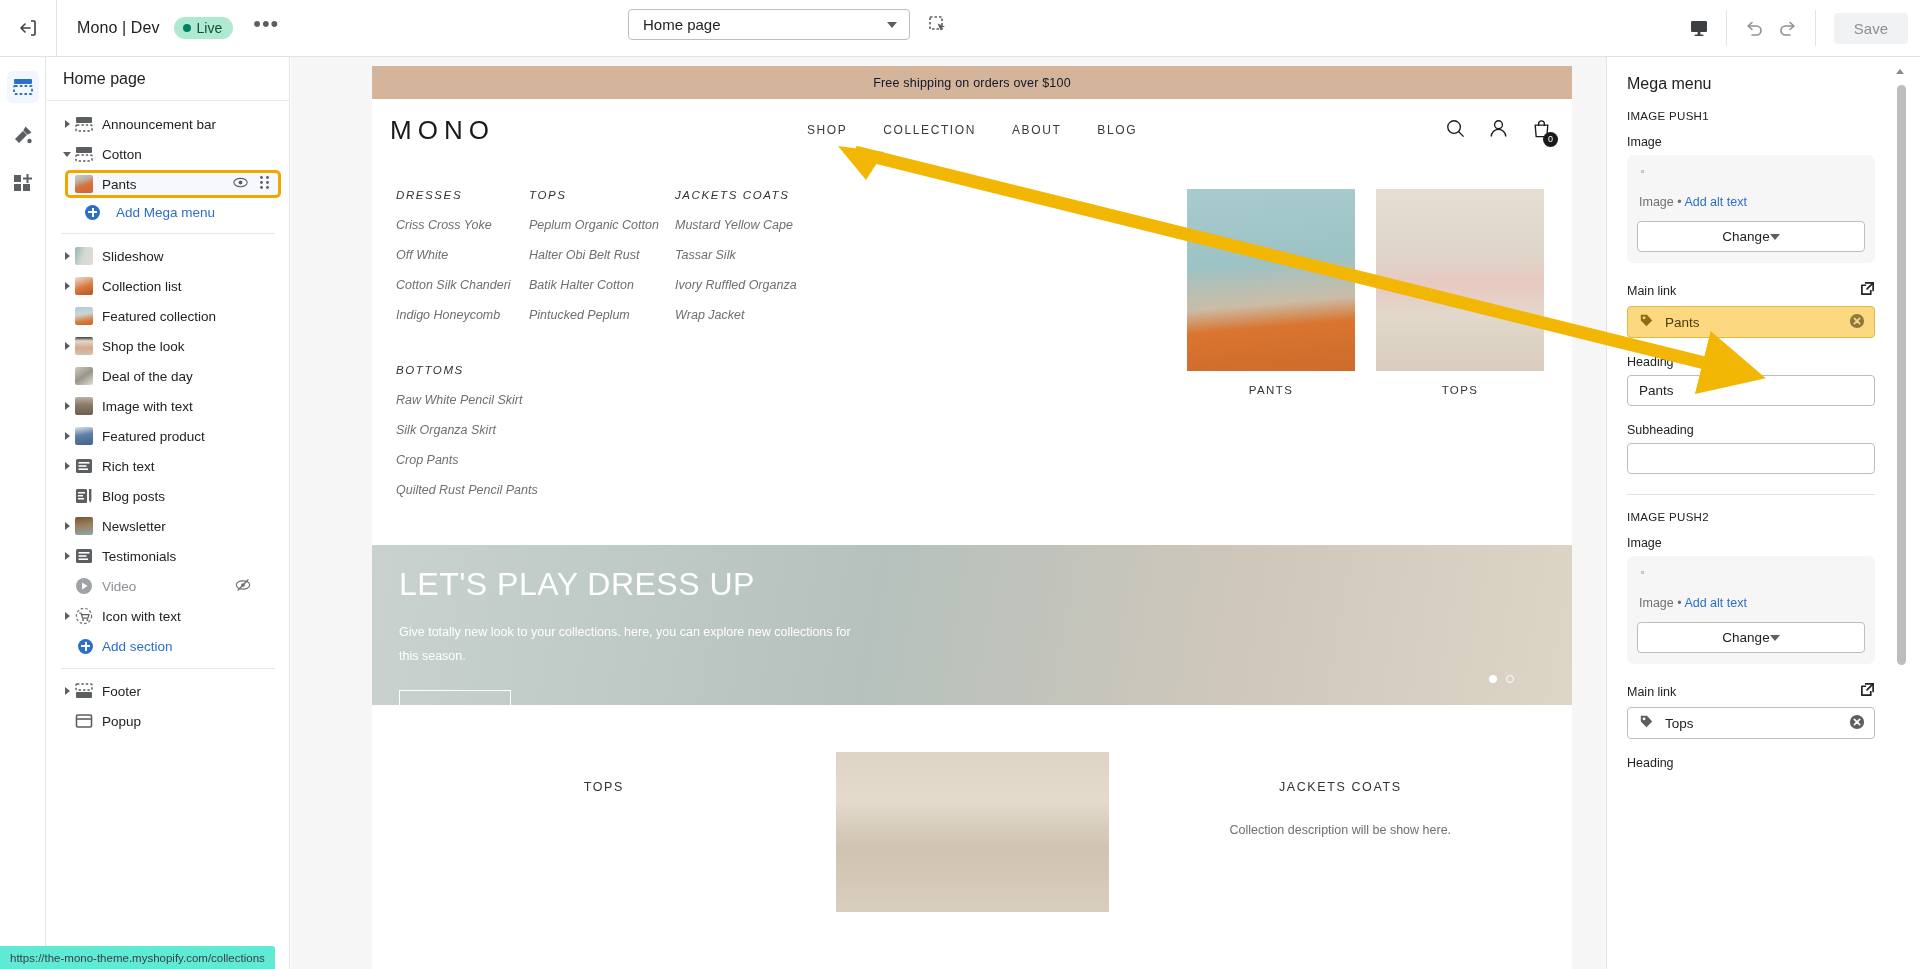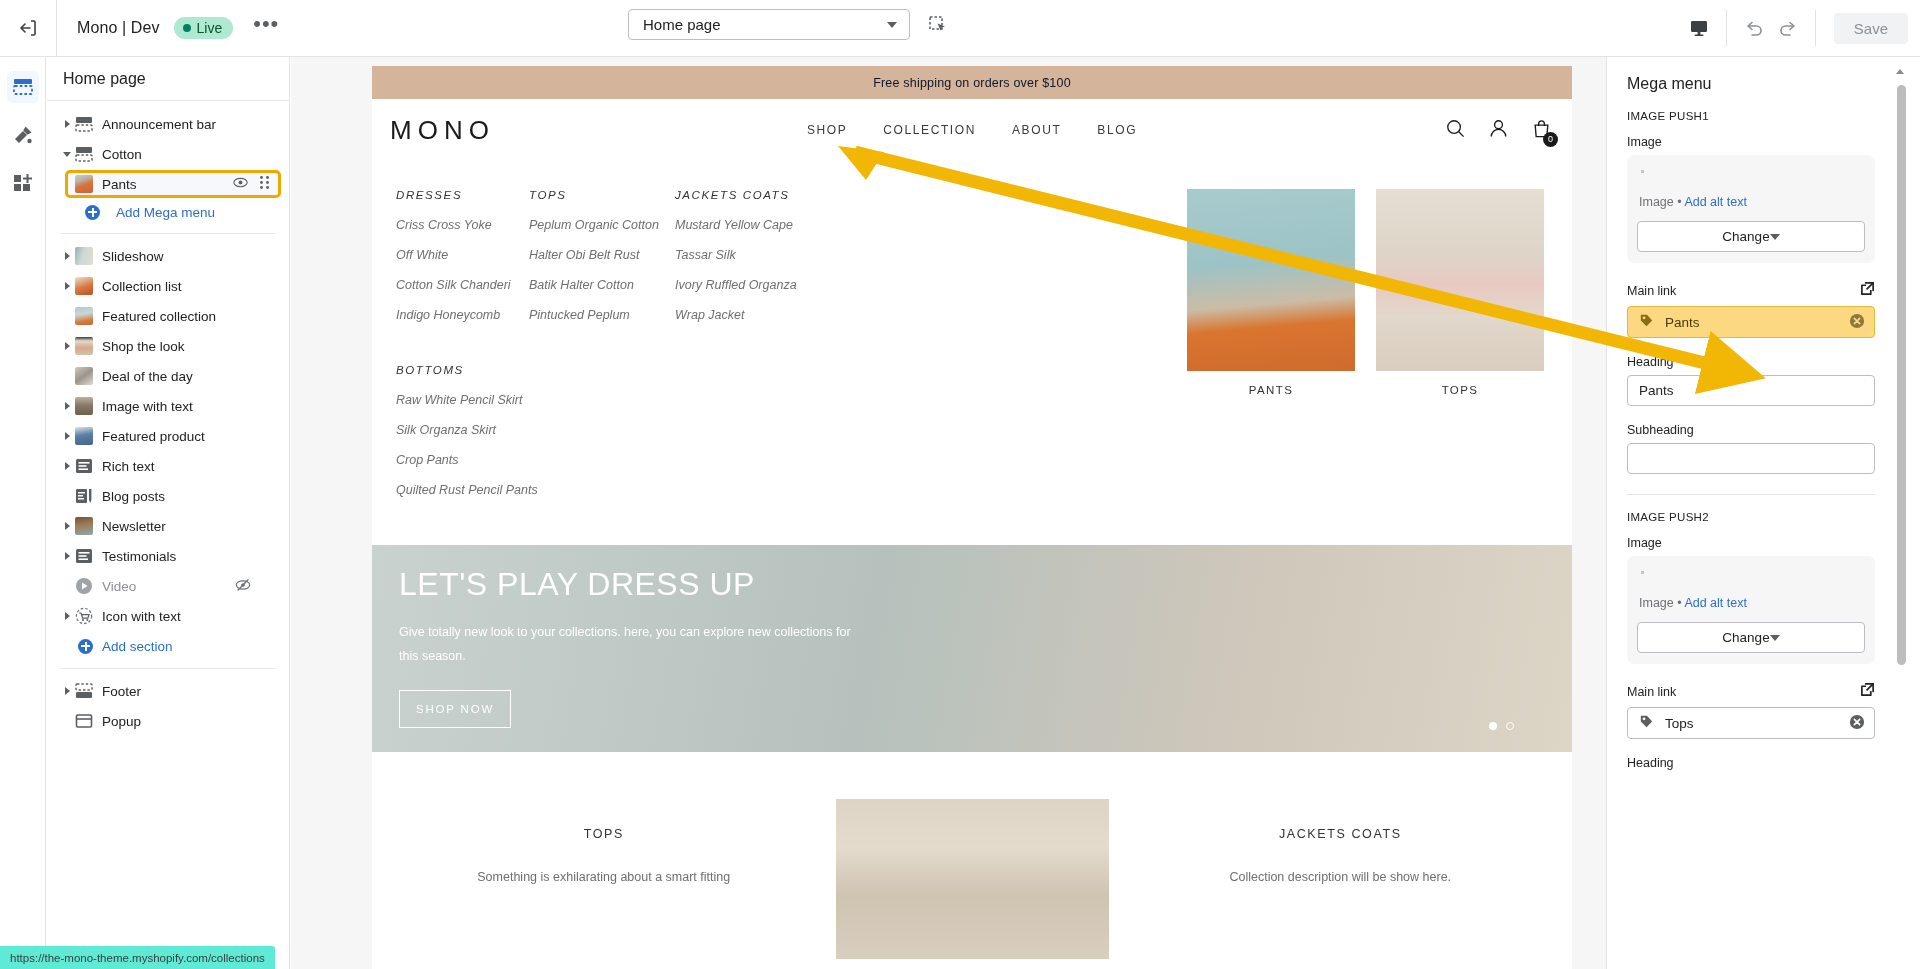--- a/index.html
+++ b/index.html
@@ -182,21 +182,21 @@
   .mega-imgs { display: flex; gap: 21px; padding-right: 4px; }
   .mega-img-card { width: 168px; }
   .mega-img {
     width: 168px; height: 182px; background-size: cover; background-position: center top;
   }
   .mega-cap {
     text-align: center; font-size: 11.5px; letter-spacing: 1.4px; color: #333; margin-top: 13px;
   }
 
   .hero {
-    position: relative; height: 207px; margin-top: 22px; overflow: hidden;
+    position: relative; height: 160px; margin-top: 22px; overflow: hidden;
     background: linear-gradient(100deg,#c9d2ce 0%, #b6c1bd 42%, #cfc7ba 72%, #ddd5c6 100%);
   }
   .hero-inner { position: absolute; left: 27px; top: 22px; width: 470px; color: #fff; }
   .hero-h { font-size: 32px; letter-spacing: .5px; font-weight: 400; line-height: 1.1; }
   .hero-p { font-size: 12.5px; line-height: 1.9; margin-top: 19px; }
   .hero-btn {
     margin-top: 21px; display: inline-block; border: 1px solid #fff; color: #fff;
     font-size: 11.5px; letter-spacing: 1.8px; padding: 12px 16px; cursor: pointer;
   }
   .hero-dots { position: absolute; right: 58px; bottom: 22px; display: flex; gap: 9px; }
@@ -683,21 +683,20 @@
       </div>
       <div class="hero-dots">
         <i></i>
         <i class="off"></i>
       </div>
     </div>
 
     <div class="collist">
       <div class="cl-col">
         <div class="cl-title">TOPS</div>
-        <div class="cl-desc">Something is exhilarating about a smart fitting</div>
       </div>
       <div>
         <div class="cl-img" style="background:linear-gradient(180deg,#ded4c6 0%,#e4dbcd 30%,#cfc3b1 60%,#d9cfbe 100%);"></div>
       </div>
       <div class="cl-col">
         <div class="cl-title">JACKETS COATS</div>
         <div class="cl-desc">Collection description will be show here.</div>
       </div>
     </div>
 

